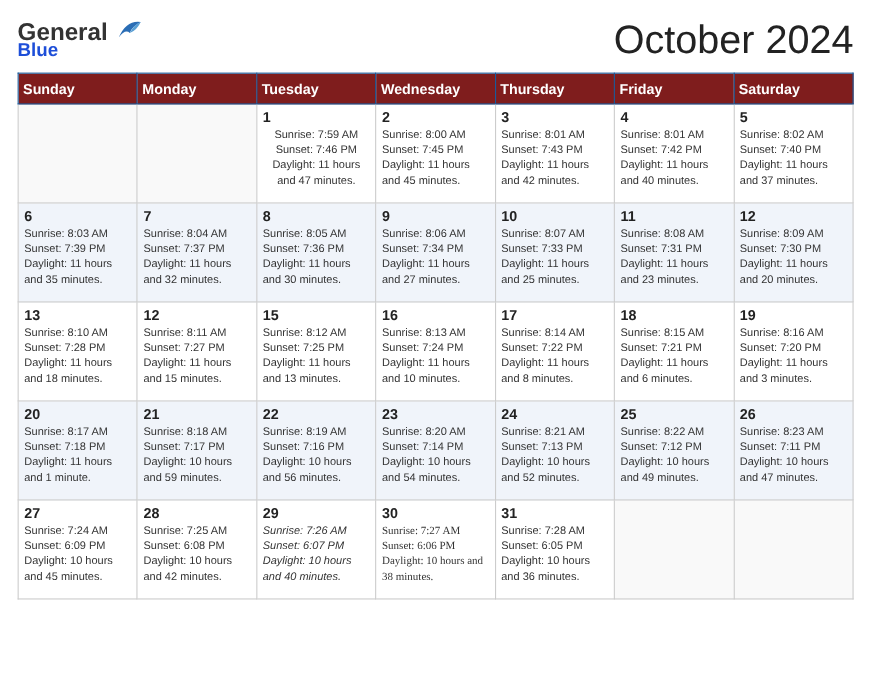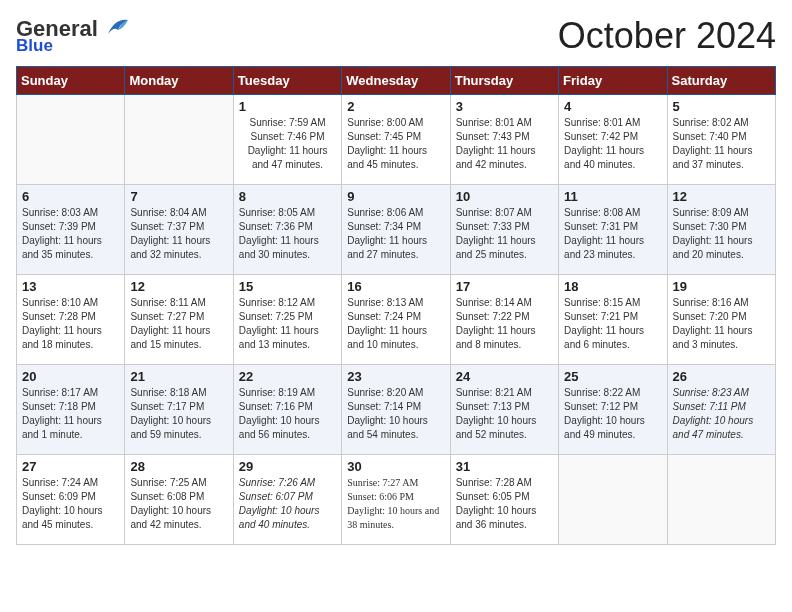--- a/index.html
+++ b/index.html
@@ -264,21 +264,21 @@
 Daylight: 10 hours and 52 minutes.</div>
         </td>
         <td>
           <span class="day-num">25</span>
           <div class="day-info" style="white-space: pre-line;">Sunrise: 8:22 AM
 Sunset: 7:12 PM
 Daylight: 10 hours and 49 minutes.</div>
         </td>
         <td>
           <span class="day-num">26</span>
-          <div class="day-info" style="white-space: pre-line; font-style: italic;">Sunrise: 8:23 AM
+          <div class="day-info" style="white-space: pre-line;">Sunrise: 8:23 AM
 Sunset: 7:11 PM
 Daylight: 10 hours and 47 minutes.</div>
         </td>
       </tr>
       <tr>
         <td>
           <span class="day-num">27</span>
           <div class="day-info" style="white-space: pre-line;">Sunrise: 7:24 AM
 Sunset: 6:09 PM
 Daylight: 10 hours and 45 minutes.</div>

